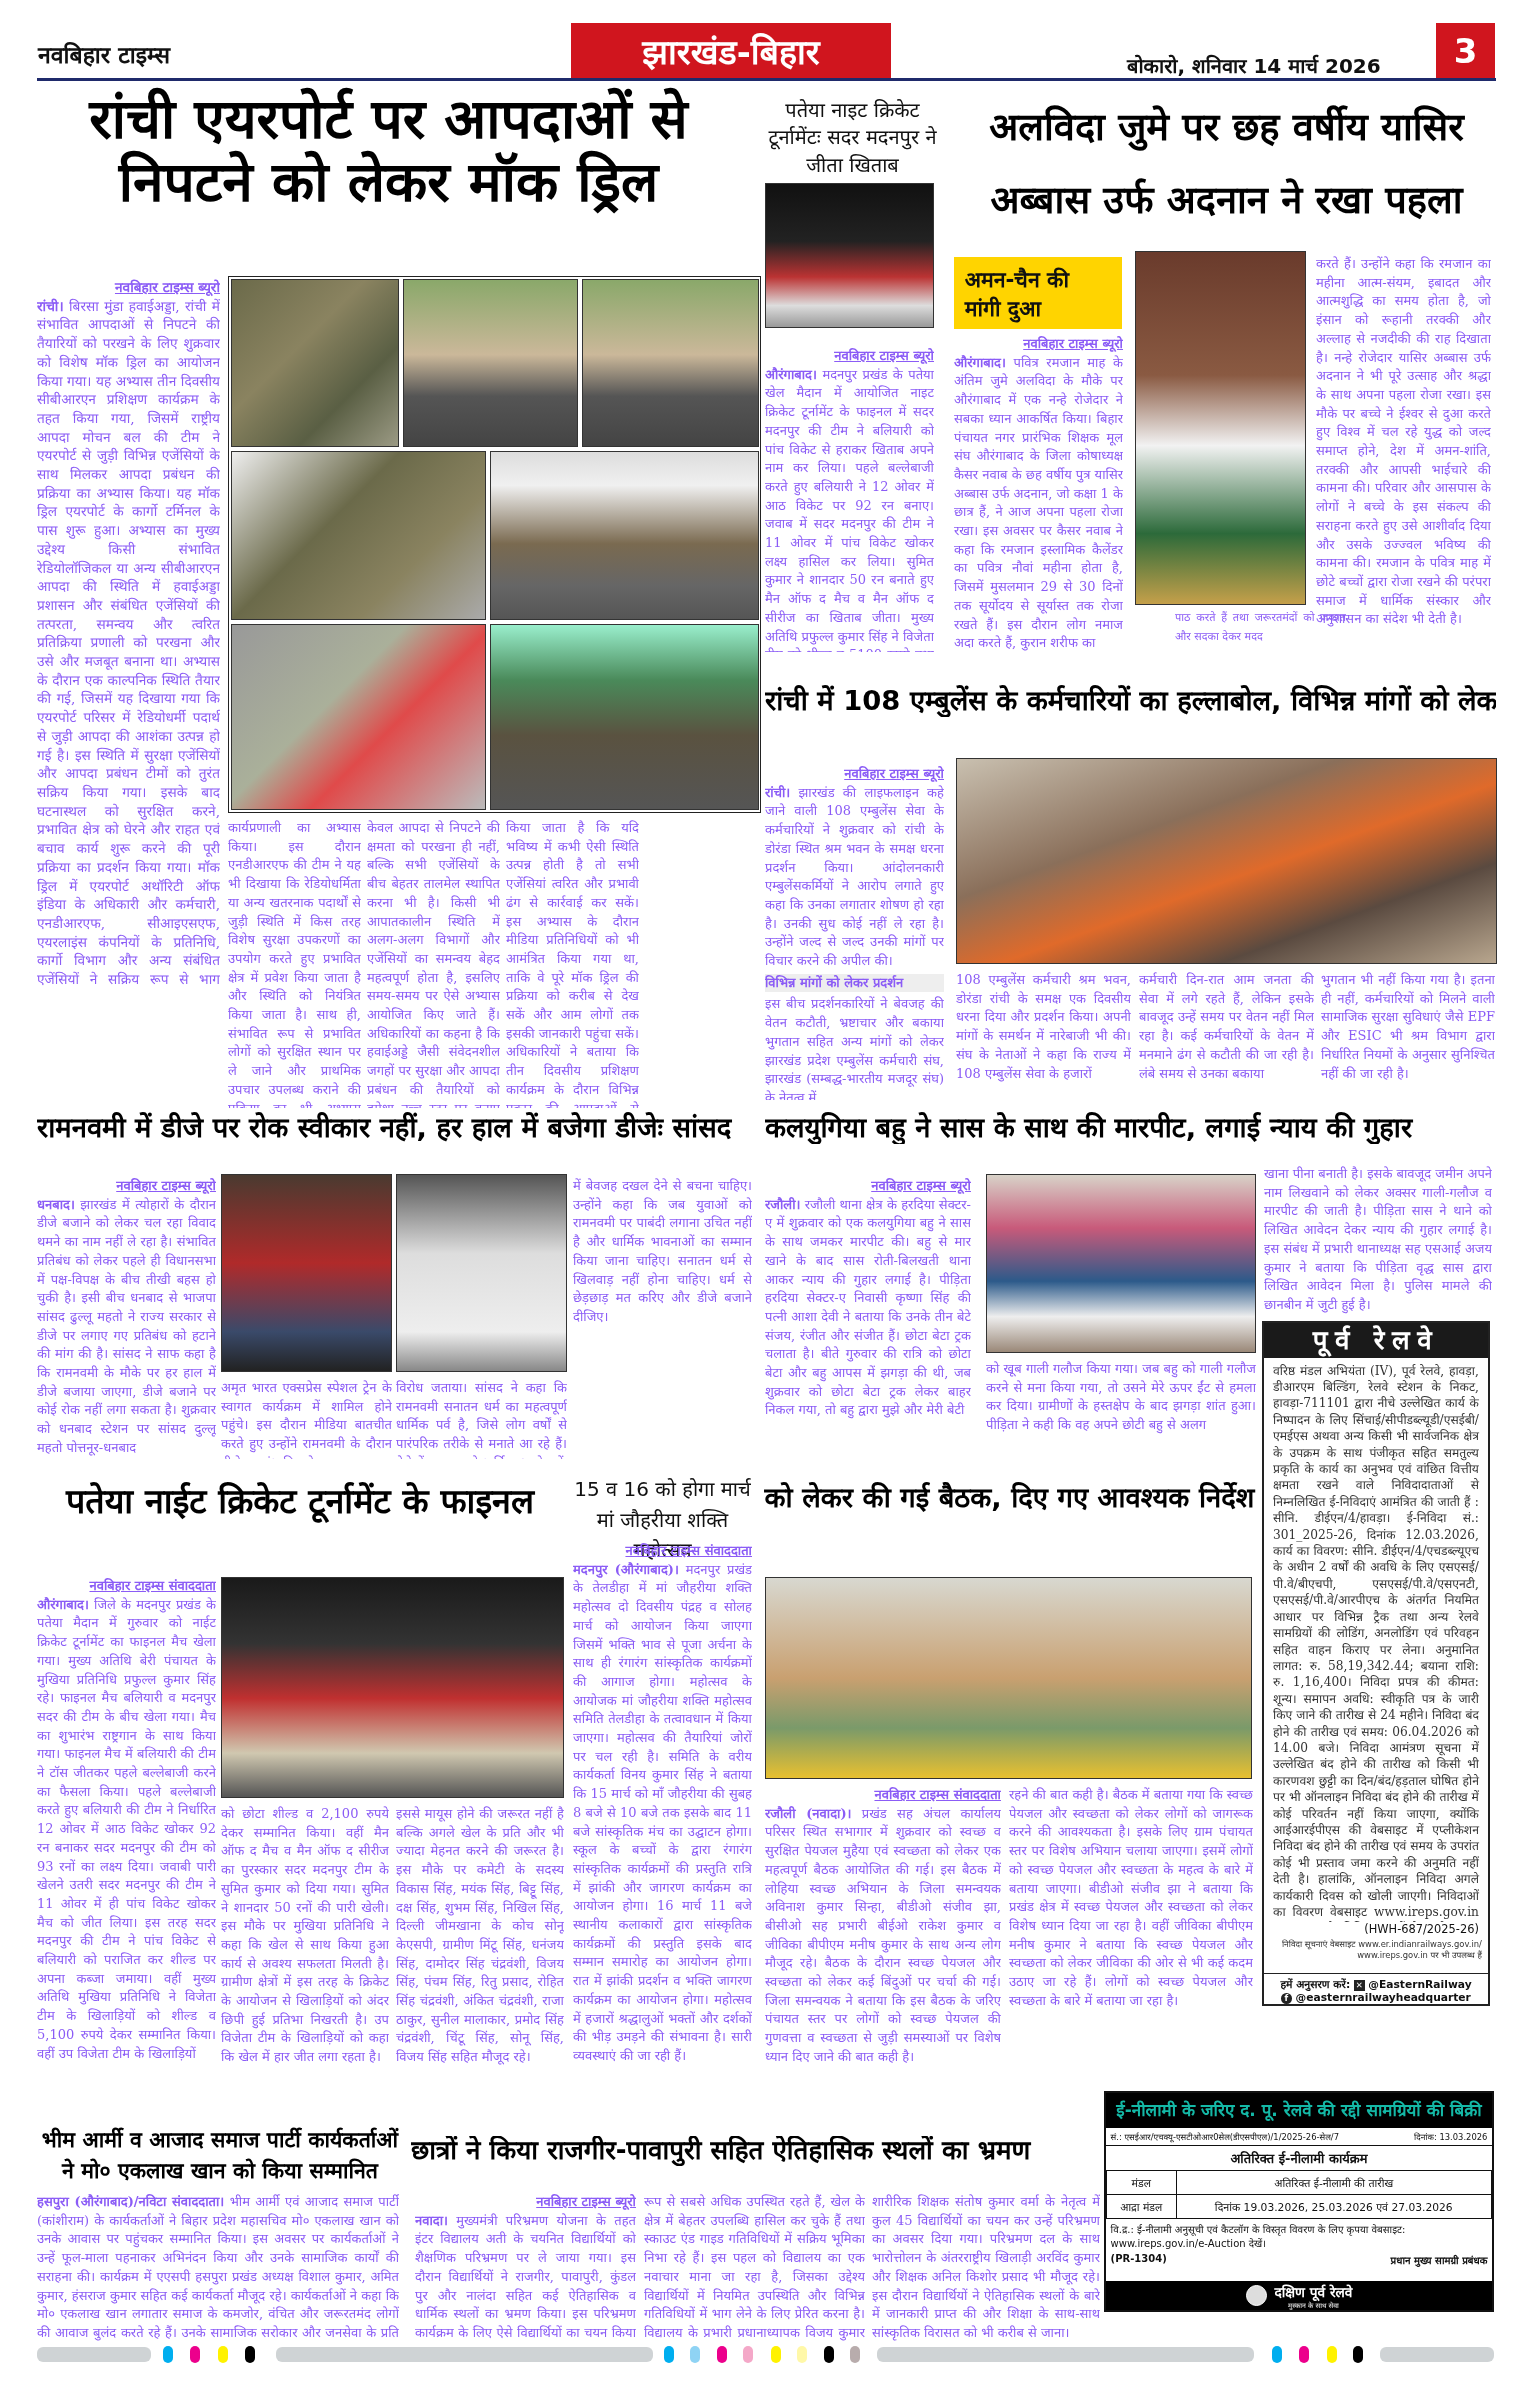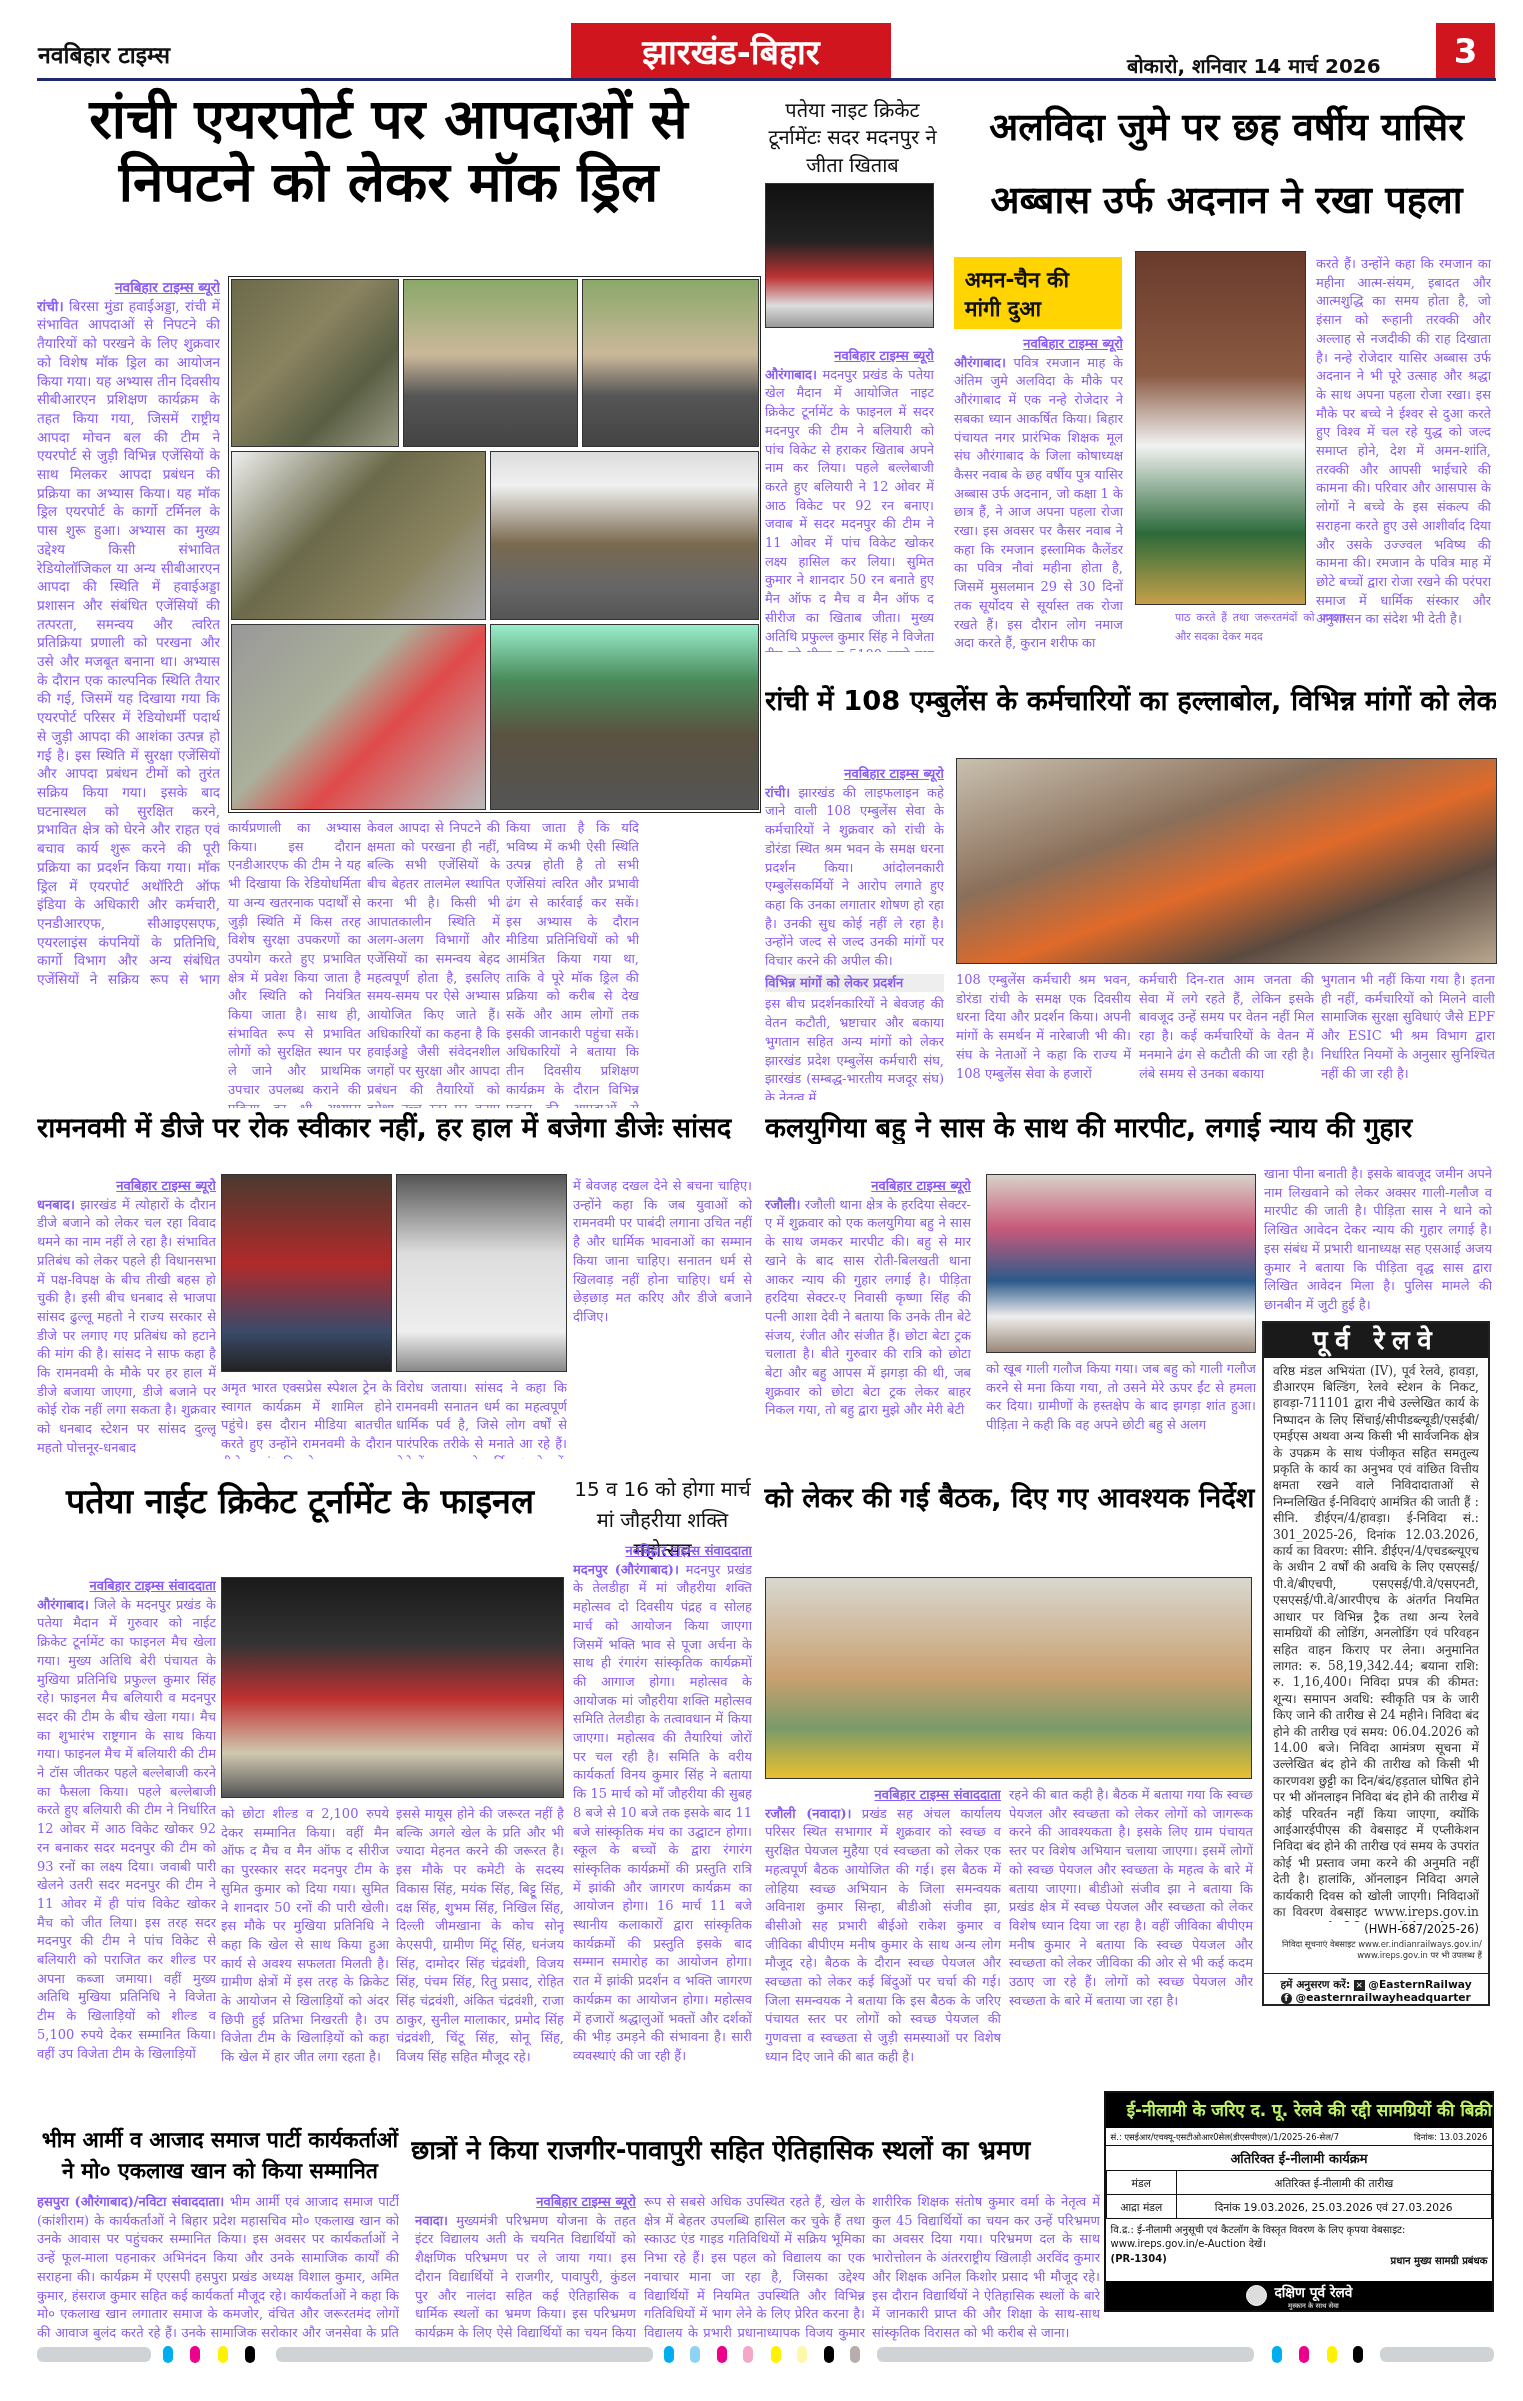--- a/index.html
+++ b/index.html
@@ -21,21 +21,21 @@
 .photo-woman{background:linear-gradient(180deg,#d8d2c8 0%,#c85a7a 30%,#2c5a8a 60%,#eee 80%,#9a8878)}
 .photo-man{background:linear-gradient(180deg,#4a3a30 0%,#b02a2a 45%,#3a4a6a 80%,#222)}
 .photo-meeting{background:linear-gradient(180deg,#d8d8d0 0%,#c9a070 50%,#7a9a6a 75%,#e8c030)}
 .photo-team{background:linear-gradient(180deg,#1a1a1a 0%,#333 30%,#c03030 55%,#d0c8b0 80%,#555)}
 .col{position:absolute}
 .yellowbox{background:#ffd400;font-weight:bold;font-size:26px;line-height:34px;padding:7.6px 10.7px}
 .railbox{border:2.3px solid #222}
 .railhead{background:#1a1a1a;color:#fff;text-align:center;font-size:26px;font-weight:bold;letter-spacing:7.6px;height:35px;line-height:35px}
 .railbody{font-family:"DejaVu Serif",serif;font-size:12.2px;line-height:16.4px;text-align:justify;color:#333;padding:4.6px 9.1px}
 .auctionbox{border:2.3px solid #111}
-.auchead{background:#000;color:#bef264;font-size:23px;font-weight:bold;text-align:right;height:35px;line-height:35px}
+.auchead{background:#000;color:#14b8a6;font-size:23px;font-weight:bold;text-align:center;height:35px;line-height:35px}
 table.auc{border-collapse:collapse;width:100%;font-size:13.7px}
 table.auc td{border:1.5px solid #111;padding:4.6px 6.1px;text-align:center}
 .colorbar{top:2347px;height:15.2px;border-radius:6.1px;background:#cfd3d5}
 .dot{top:2346px;width:10px;height:17px;border-radius:6.1px}
 </style>
 </head>
 <body>
 
 <div class="abs masthead-name">नवबिहार टाइम्स</div>
 <div class="abs section-band">झारखंड-बिहार</div>

